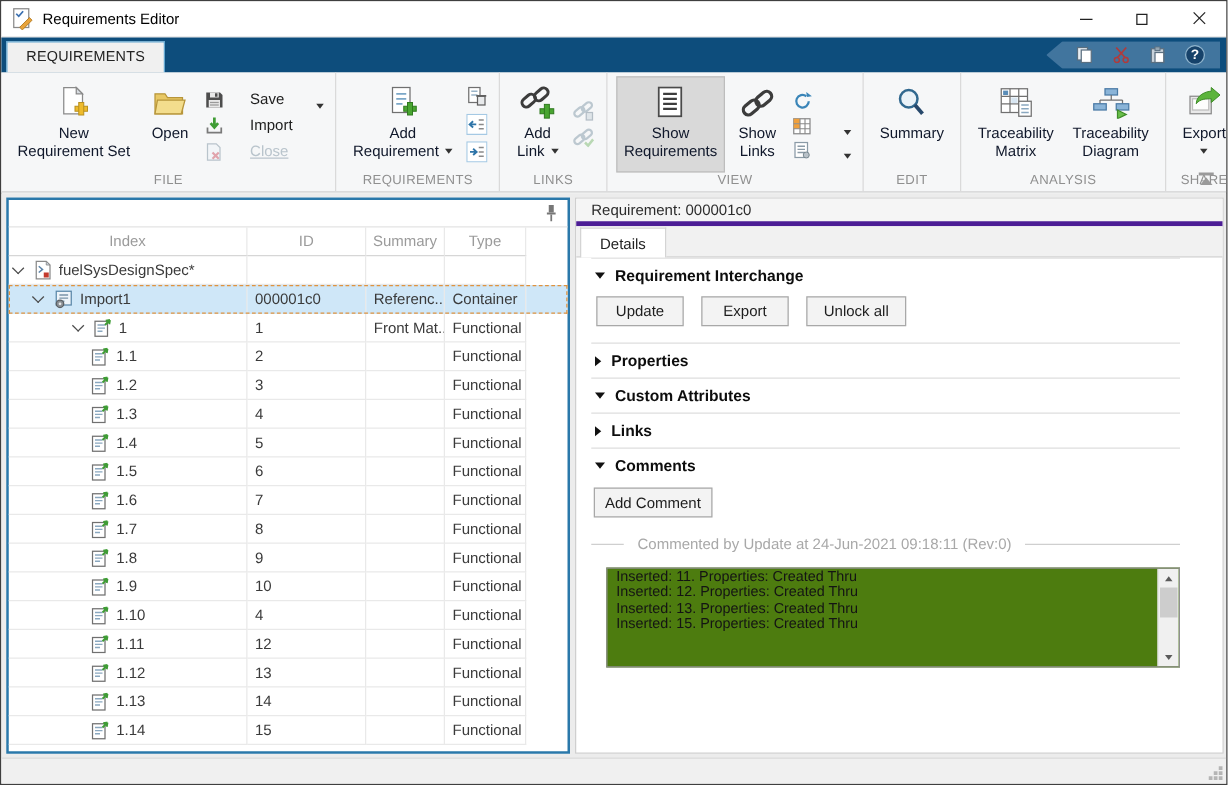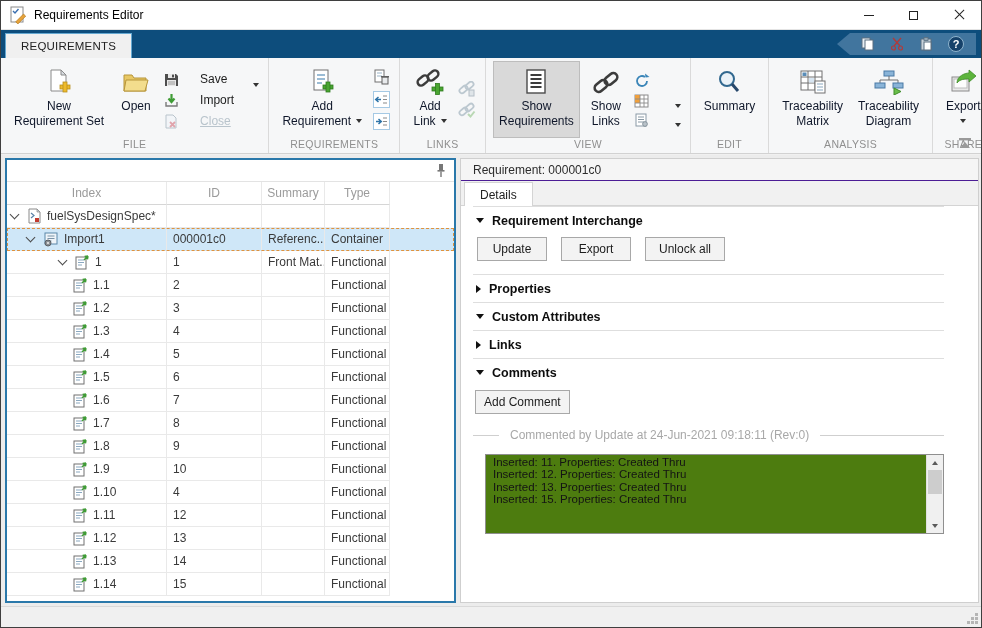--- a/index.html
+++ b/index.html
@@ -49,33 +49,33 @@
   
   .left-panel{position:absolute;left:4px;top:3px;width:451px;bottom:3px;background:#fff;border:2px solid #2a78aa;}
   .panel-strip{height:22px;border-bottom:1px solid #e3e3e3;position:relative;}
   .pin{position:absolute;right:8px;top:3px;}
   .tbl{font-size:12px;color:#3a3a3a;}
   .tr{display:flex;height:23px;align-items:stretch;}
   .th{color:#9b9b9b;}
   .td{display:flex;align-items:center;border-right:1px solid #e9e9e9;border-bottom:1px solid #e9e9e9;
     padding:0 6px;overflow:hidden;white-space:nowrap;}
   .th .td{border-bottom:1px solid #d6d6d6;justify-content:center;}
-  .c-index{width:160px;} .c-id{width:95px;} .c-sum{width:63px;} .c-type{width:65px;}
+  .c-index{width:191px;} .c-id{width:95px;} .c-sum{width:63px;} .c-type{width:65px;}
   .c-fill{flex:1;border:none!important;}
   .idx{justify-content:flex-start;gap:5px;}
   .lvl0{padding-left:4px;} .lvl1{padding-left:20px;} .lvl2{padding-left:52px;} .lvl3{padding-left:66px;}
   .chev{flex:0 0 auto;width:7px;height:7px;border-right:1.6px solid #4a4a4a;border-bottom:1.6px solid #4a4a4a;
     transform:rotate(45deg);margin:-3px 4px 0 0;}
   .tr.selected .td{background:#cfe7f8;border-bottom-color:#cfe7f8;}
   .tr.selected{outline:1px dashed #df923e;outline-offset:-1px;}
   .tree-icon{flex:0 0 auto;}
 
   
   .right-panel{position:absolute;left:459px;top:3px;right:2px;bottom:3px;background:#fff;border:1px solid #cfcfcf;}
-  .req-bar{height:22px;background:#f5f5f5;border-bottom:1px solid #4c1d95;display:flex;align-items:center;
+  .req-bar{height:22px;background:#f5f5f5;border-bottom:4px solid #4c1d95;display:flex;align-items:center;
     padding-left:12px;font-size:12px;color:#2c2c2c;}
   .dtabs{height:25px;background:#f1f1f1;border-bottom:1px solid #d4d4d4;display:flex;align-items:flex-end;padding-left:3px;}
   .dtab{height:24px;background:#fff;border:1px solid #d4d4d4;border-bottom:none;margin-bottom:-1px;
     padding:0 15px;font-size:12px;color:#222;display:flex;align-items:center;}
   .dsections{padding:0 34px 0 12px;}
   .sec{border-top:1px solid #dedede;}
   .sec-h{display:flex;align-items:center;gap:8px;height:27px;font-weight:bold;font-size:12.5px;color:#0d0d0d;padding-left:3px;}
   .tri-d{width:0;height:0;border-left:4.5px solid transparent;border-right:4.5px solid transparent;border-top:5.5px solid #111;}
   .tri-r{width:0;height:0;border-top:4.5px solid transparent;border-bottom:4.5px solid transparent;border-left:5.5px solid #111;}
   .btn-row{display:flex;gap:14px;margin:3px 0 13px 4px;}

